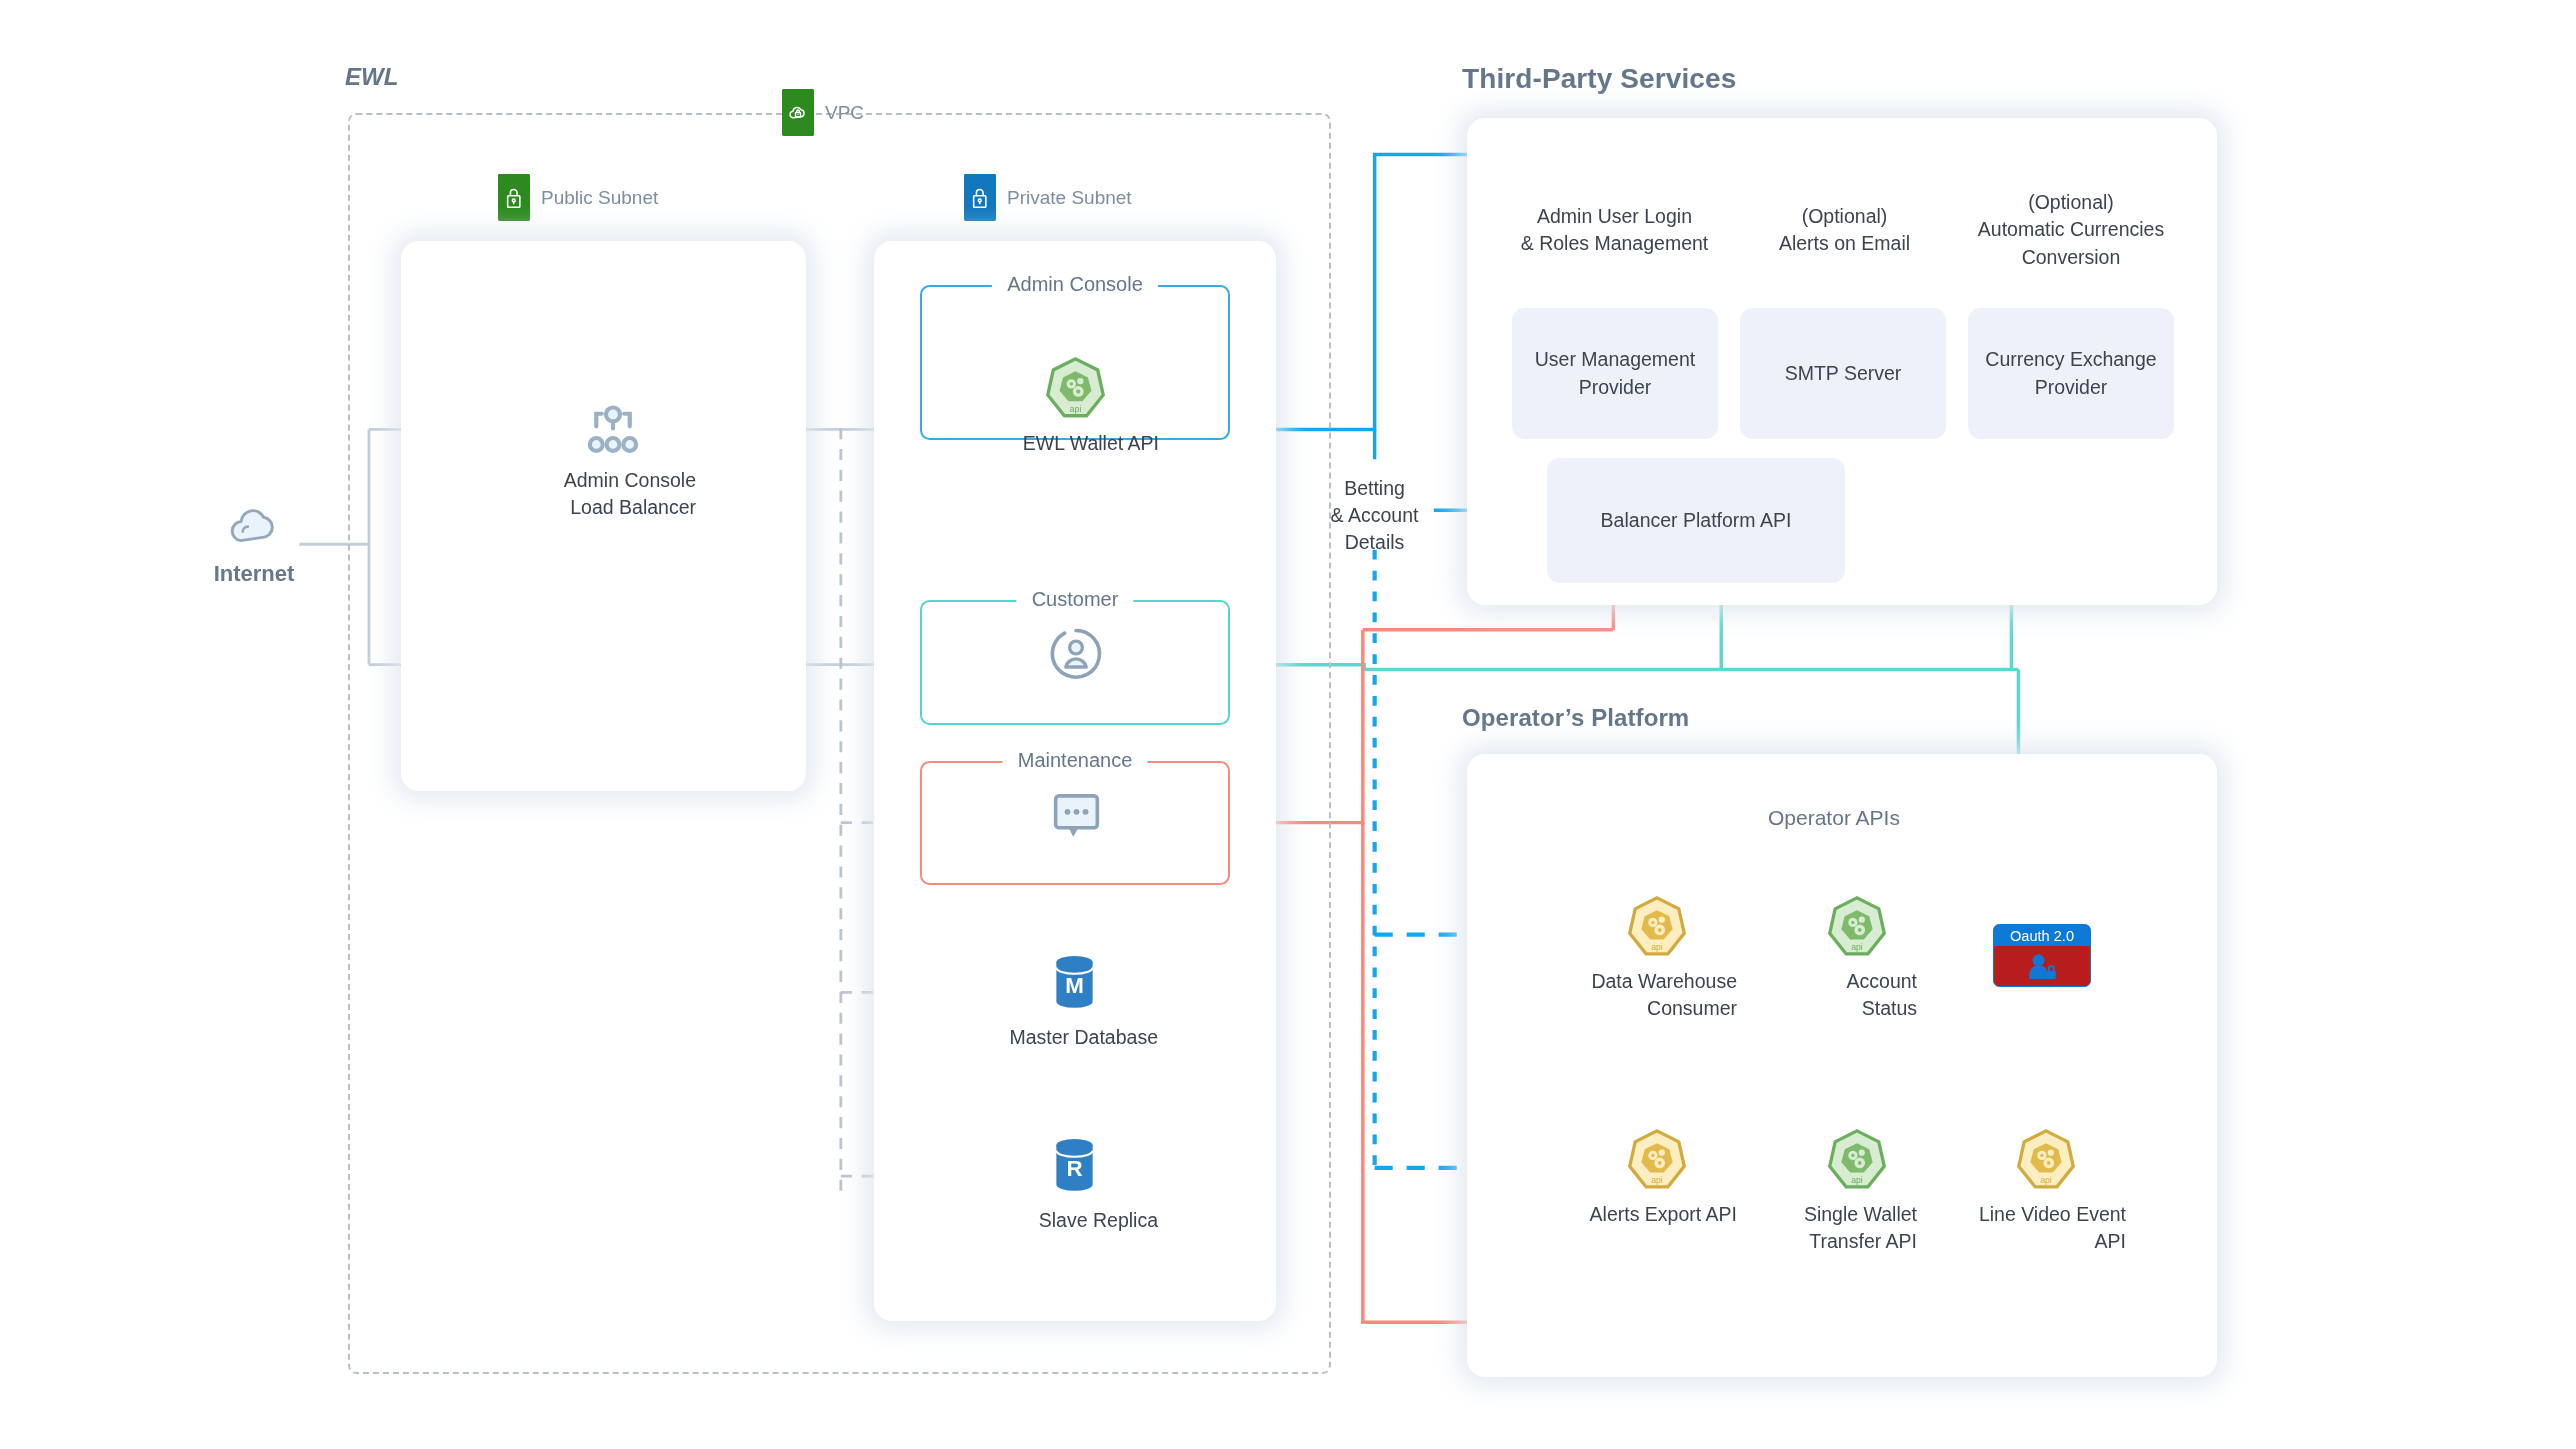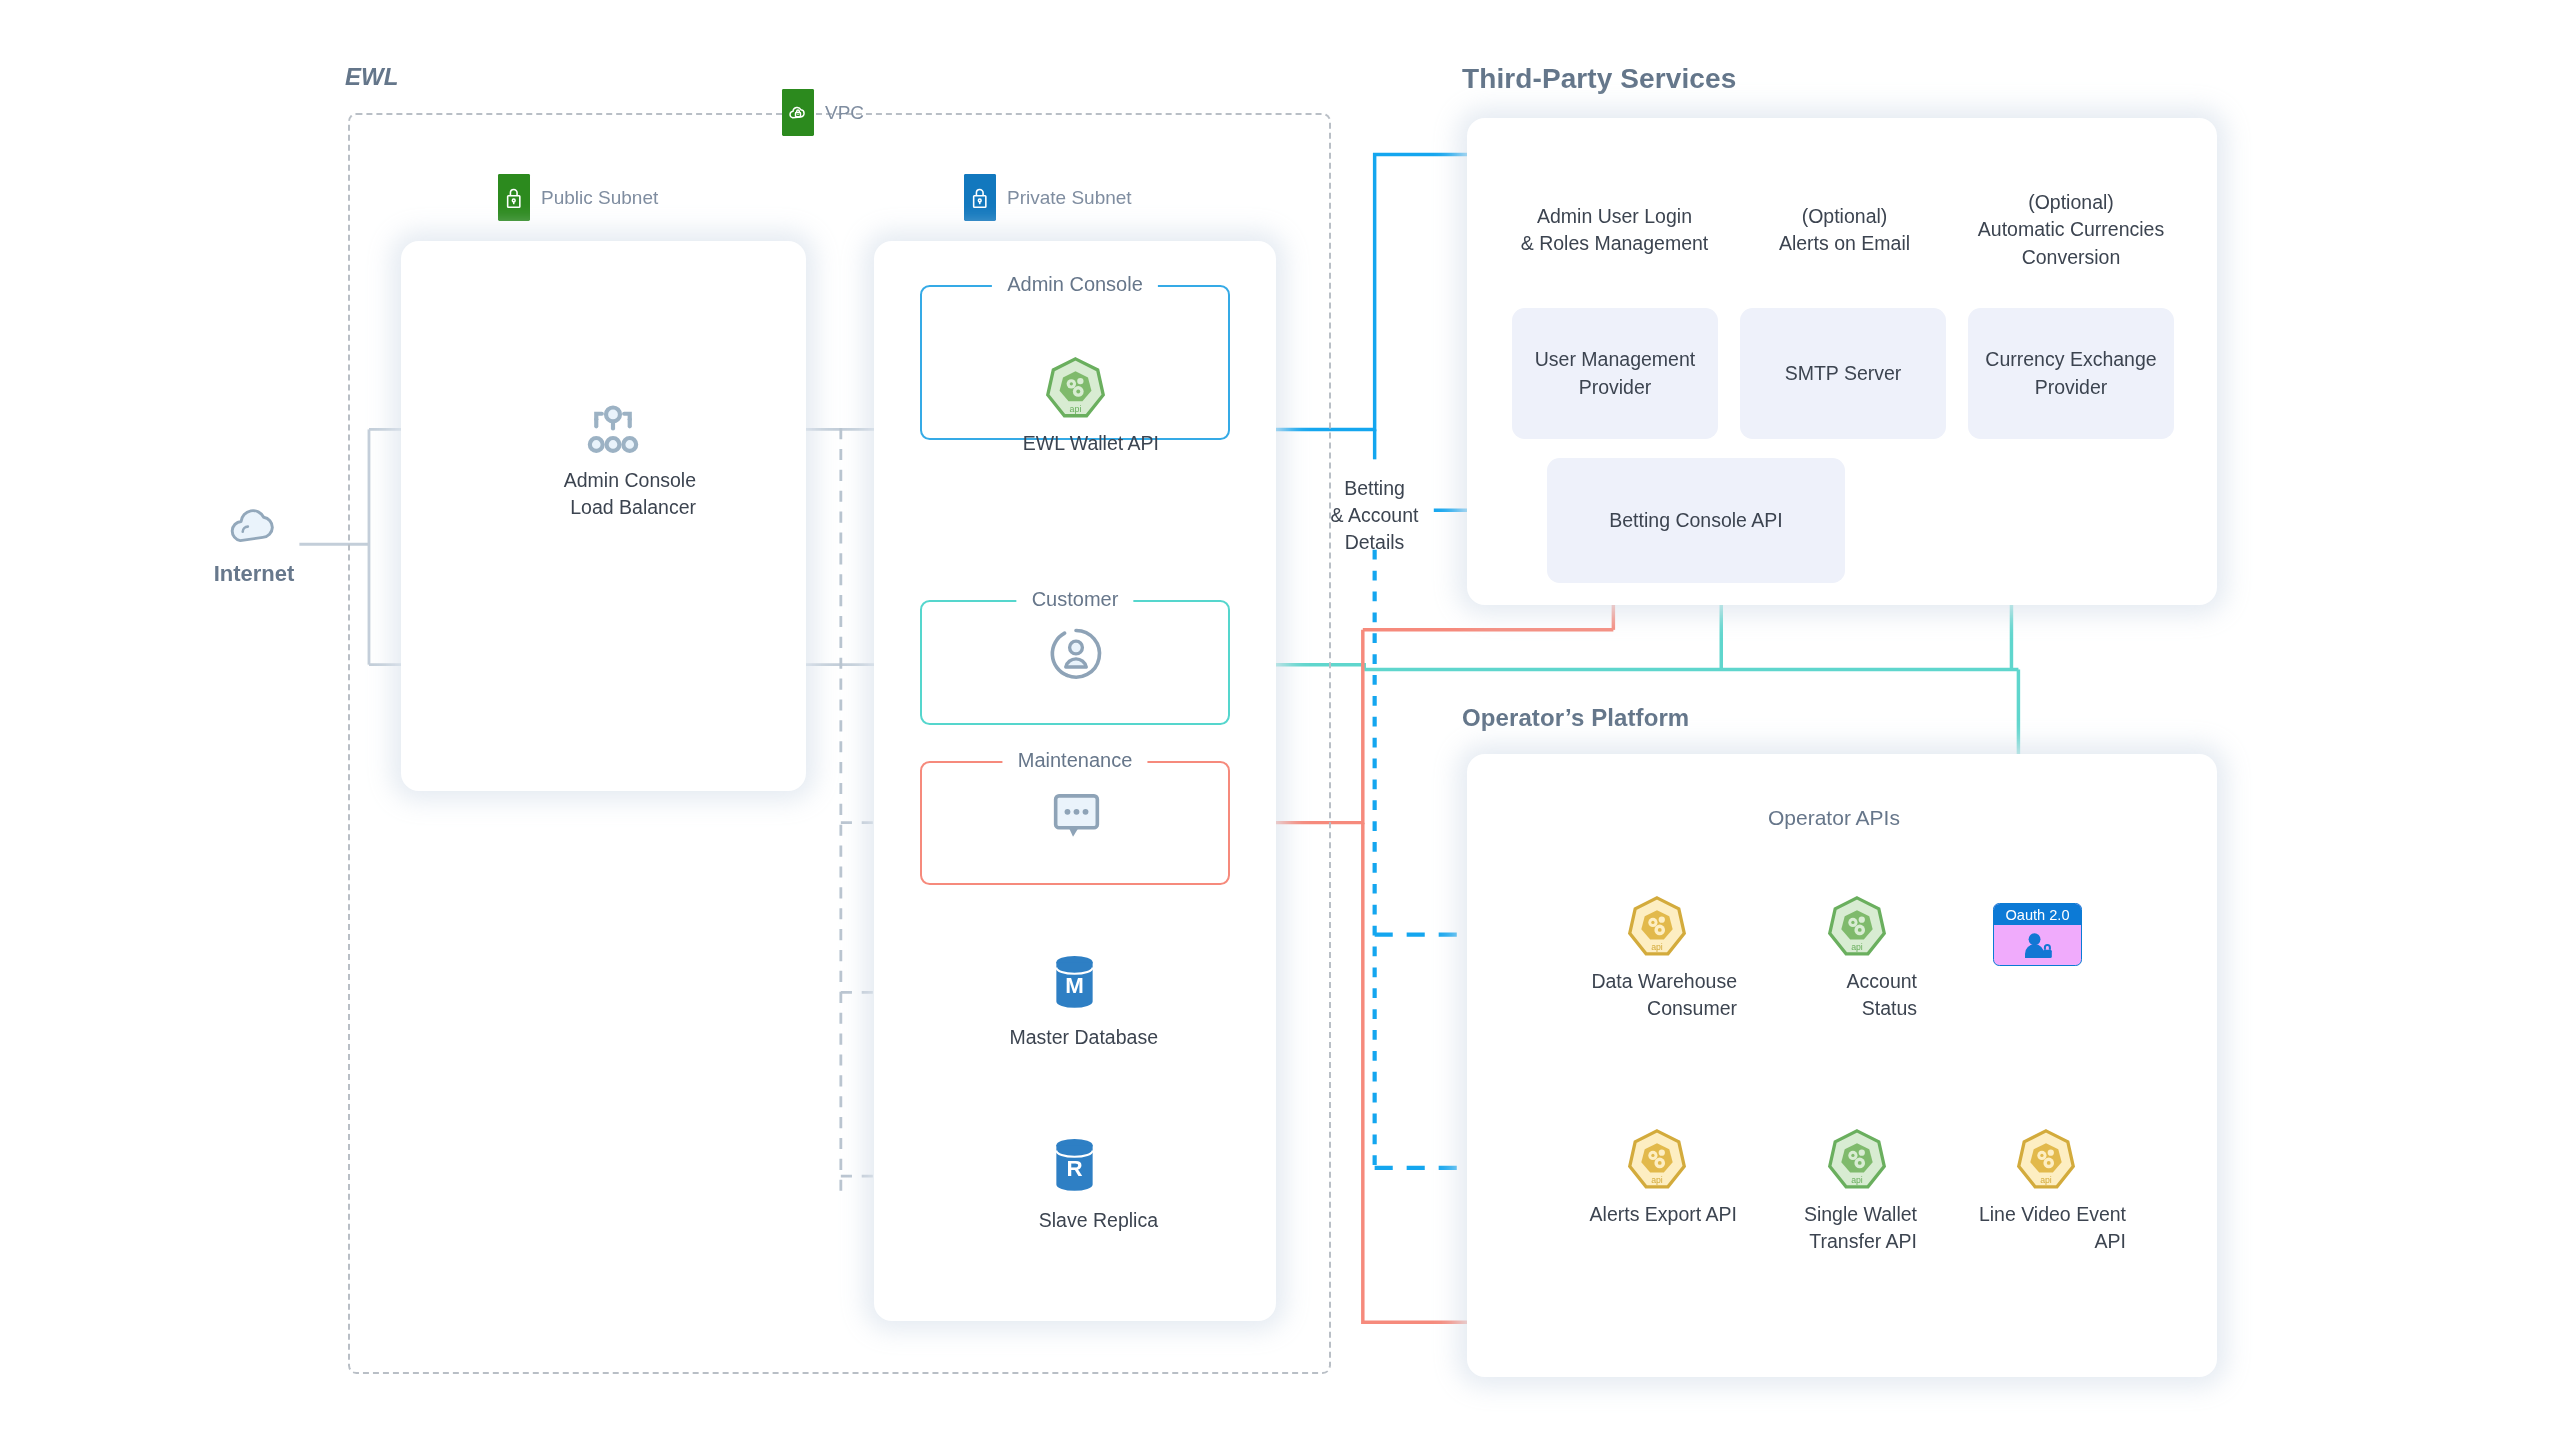--- a/index.html
+++ b/index.html
@@ -112,25 +112,26 @@
   .internet-cap {
     color: #67788c;
     font-weight: bold;
     font-size: 22px;
     margin-top: 9.7px;
   }
 
   
   .oauth {
     position: absolute;
-    width: 89px; height: 63px;
+    width: 98px; height: 63px;
     border-radius: 6.3px;
     overflow: hidden;
     border: 1.4px solid #0a7bd4;
-    background: #f0abfc;
+    background: #b91c1c;
+    margin-top: 21px;
   }
   .oauth-hd {
     height: 21px;
     background: #0c7ad6;
     color: #ffffff;
     font-size: 14.6px;
     display: flex; align-items: center; justify-content: center;
   }
   .oauth-bd {
     height: 40px;
@@ -427,21 +428,21 @@
 Conversion</div>
 
   <div class="tile" style="left:1512px; top:308px; width:206px; height:131px;">User
 Management
 Provider</div>
   <div class="tile" style="left:1740px; top:308px; width:206px; height:131px;">SMTP Server</div>
   <div class="tile" style="left:1968px; top:308px; width:206px; height:131px;">Currency
 Exchange
 Provider</div>
 
-  <div class="tile" style="left:1547px; top:458px; width:298px; height:125px;">Betting Console API</div>
+  <div class="tile" style="left:1547px; top:458px; width:298px; height:125px;">Balancer Platform API</div>
 
   <div class="inline-label" style="left:1291px; top:475px; width:167px;">Betting
 &amp; Account
 Details</div>
 
   <div class="zone-title" style="left:1462px; top:704px; font-size:24px;">Operator’s Platform</div>
 
   <div class="panel" style="left:1467px; top:754px; width:750px; height:623px;"></div>
 
   <div class="api-group-title" style="left:1768px; top:806px;">Operator APIs</div>

